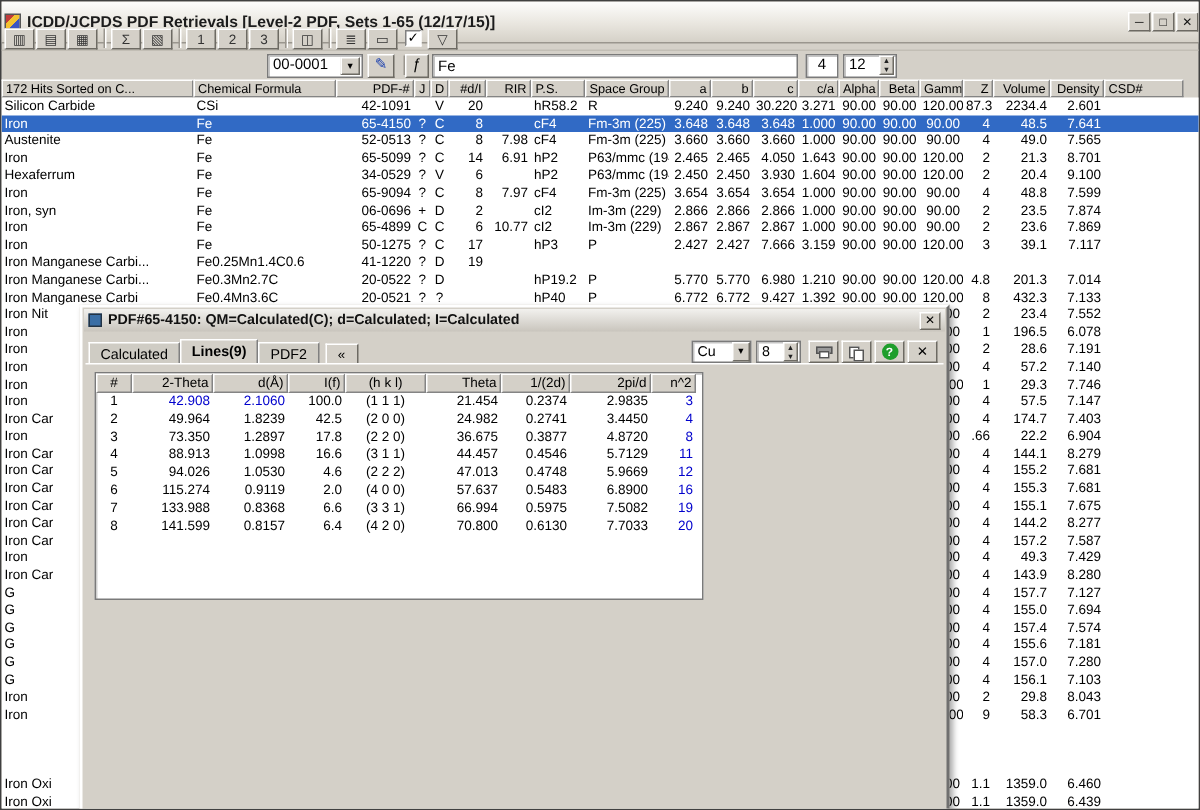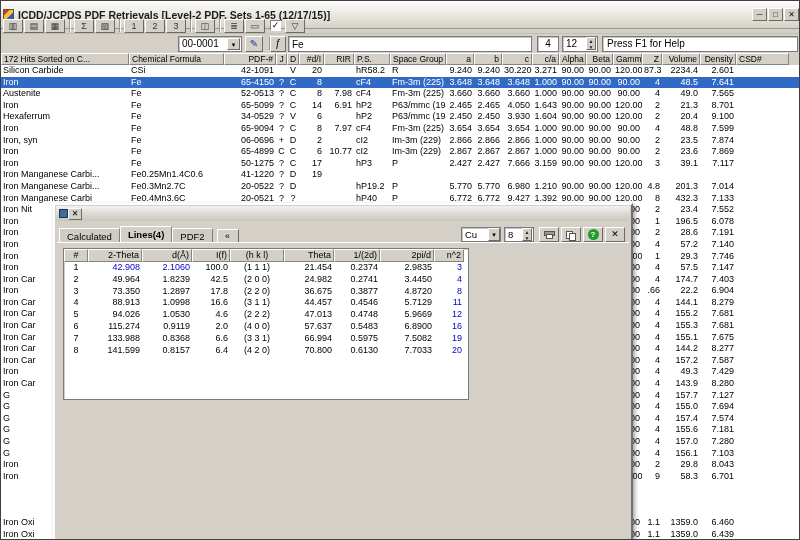--- a/index.html
+++ b/index.html
@@ -127,21 +127,20 @@
     </div>
     <div class="smbtn" style="left:244px;width:18px;color:#1a3fae;">✎</div>
     <div class="sep" style="position:absolute;left:265px;top:2px;"></div>
     <div class="smbtn" style="left:269px;width:16px;">ƒ</div>
     <input class="fe-input sunk" value="Fe" style="">
     <div class="combo sunk r" style="left:536px;width:22px;text-align:center;">4</div>
     <div class="combo sunk" style="left:561px;width:36px;">
       <span>12</span>
       <span class="spinarr">▲<br>▼</span>
     </div>
-    <div class="hint sunk">Press F1 for Help</div>
   </div>
 
   <div class="ghead" id="ghead"><div class="hc l" style="width: 128px;">172 Hits Sorted on C...</div><div class="hc l" style="width: 95px;">Chemical Formula</div><div class="hc r" style="width: 52px;">PDF-#</div><div class="hc c" style="width: 11px;">J</div><div class="hc c" style="width: 12px;">D</div><div class="hc r" style="width: 25px;">#d/I</div><div class="hc r" style="width: 30px;">RIR</div><div class="hc l" style="width: 36px;">P.S.</div><div class="hc l" style="width: 56px;">Space Group</div><div class="hc r" style="width: 28px;">a</div><div class="hc r" style="width: 28px;">b</div><div class="hc r" style="width: 30px;">c</div><div class="hc r" style="width: 27px;">c/a</div><div class="hc r" style="width: 27px;">Alpha</div><div class="hc r" style="width: 27px;">Beta</div><div class="hc r" style="width: 29px;">Gamma</div><div class="hc r" style="width: 20px;">Z</div><div class="hc r" style="width: 38px;">Volume</div><div class="hc r" style="width: 36px;">Density</div><div class="hc l" style="width: 53px;">CSD#</div></div>
   <div class="gbody" id="gbody">
       <div class="grow"><div class="cell l" style="width: 128px;">Silicon Carbide</div><div class="cell l" style="width: 95px;">CSi</div><div class="cell r" style="width: 52px;">42-1091</div><div class="cell c" style="width: 11px;"></div><div class="cell c" style="width: 12px;">V</div><div class="cell r" style="width: 25px;">20</div><div class="cell r" style="width: 30px;"></div><div class="cell l" style="width: 36px;">hR58.2</div><div class="cell l" style="width: 56px;">R</div><div class="cell r" style="width: 28px;">9.240</div><div class="cell r" style="width: 28px;">9.240</div><div class="cell r" style="width: 30px;">30.220</div><div class="cell r" style="width: 27px;">3.271</div><div class="cell r" style="width: 27px;">90.00</div><div class="cell r" style="width: 27px;">90.00</div><div class="cell r" style="width: 29px;">120.00</div><div class="cell r" style="width: 20px;">87.3</div><div class="cell r" style="width: 38px;">2234.4</div><div class="cell r" style="width: 36px;">2.601</div><div class="cell l" style="width: 53px;"></div></div>
       <div class="grow selected"><div class="cell l" style="width: 128px;">Iron</div><div class="cell l" style="width: 95px;">Fe</div><div class="cell r" style="width: 52px;">65-4150</div><div class="cell c" style="width: 11px;">?</div><div class="cell c" style="width: 12px;">C</div><div class="cell r" style="width: 25px;">8</div><div class="cell r" style="width: 30px;"></div><div class="cell l" style="width: 36px;">cF4</div><div class="cell l" style="width: 56px;">Fm-3m (225)</div><div class="cell r" style="width: 28px;">3.648</div><div class="cell r" style="width: 28px;">3.648</div><div class="cell r" style="width: 30px;">3.648</div><div class="cell r" style="width: 27px;">1.000</div><div class="cell r" style="width: 27px;">90.00</div><div class="cell r" style="width: 27px;">90.00</div><div class="cell r" style="width: 29px;">90.00</div><div class="cell r" style="width: 20px;">4</div><div class="cell r" style="width: 38px;">48.5</div><div class="cell r" style="width: 36px;">7.641</div><div class="cell l" style="width: 53px;"></div></div>
       <div class="grow"><div class="cell l" style="width: 128px;">Austenite</div><div class="cell l" style="width: 95px;">Fe</div><div class="cell r" style="width: 52px;">52-0513</div><div class="cell c" style="width: 11px;">?</div><div class="cell c" style="width: 12px;">C</div><div class="cell r" style="width: 25px;">8</div><div class="cell r" style="width: 30px;">7.98</div><div class="cell l" style="width: 36px;">cF4</div><div class="cell l" style="width: 56px;">Fm-3m (225)</div><div class="cell r" style="width: 28px;">3.660</div><div class="cell r" style="width: 28px;">3.660</div><div class="cell r" style="width: 30px;">3.660</div><div class="cell r" style="width: 27px;">1.000</div><div class="cell r" style="width: 27px;">90.00</div><div class="cell r" style="width: 27px;">90.00</div><div class="cell r" style="width: 29px;">90.00</div><div class="cell r" style="width: 20px;">4</div><div class="cell r" style="width: 38px;">49.0</div><div class="cell r" style="width: 36px;">7.565</div><div class="cell l" style="width: 53px;"></div></div>
       <div class="grow"><div class="cell l" style="width: 128px;">Iron</div><div class="cell l" style="width: 95px;">Fe</div><div class="cell r" style="width: 52px;">65-5099</div><div class="cell c" style="width: 11px;">?</div><div class="cell c" style="width: 12px;">C</div><div class="cell r" style="width: 25px;">14</div><div class="cell r" style="width: 30px;">6.91</div><div class="cell l" style="width: 36px;">hP2</div><div class="cell l" style="width: 56px;">P63/mmc (194)</div><div class="cell r" style="width: 28px;">2.465</div><div class="cell r" style="width: 28px;">2.465</div><div class="cell r" style="width: 30px;">4.050</div><div class="cell r" style="width: 27px;">1.643</div><div class="cell r" style="width: 27px;">90.00</div><div class="cell r" style="width: 27px;">90.00</div><div class="cell r" style="width: 29px;">120.00</div><div class="cell r" style="width: 20px;">2</div><div class="cell r" style="width: 38px;">21.3</div><div class="cell r" style="width: 36px;">8.701</div><div class="cell l" style="width: 53px;"></div></div>
       <div class="grow"><div class="cell l" style="width: 128px;">Hexaferrum</div><div class="cell l" style="width: 95px;">Fe</div><div class="cell r" style="width: 52px;">34-0529</div><div class="cell c" style="width: 11px;">?</div><div class="cell c" style="width: 12px;">V</div><div class="cell r" style="width: 25px;">6</div><div class="cell r" style="width: 30px;"></div><div class="cell l" style="width: 36px;">hP2</div><div class="cell l" style="width: 56px;">P63/mmc (194)</div><div class="cell r" style="width: 28px;">2.450</div><div class="cell r" style="width: 28px;">2.450</div><div class="cell r" style="width: 30px;">3.930</div><div class="cell r" style="width: 27px;">1.604</div><div class="cell r" style="width: 27px;">90.00</div><div class="cell r" style="width: 27px;">90.00</div><div class="cell r" style="width: 29px;">120.00</div><div class="cell r" style="width: 20px;">2</div><div class="cell r" style="width: 38px;">20.4</div><div class="cell r" style="width: 36px;">9.100</div><div class="cell l" style="width: 53px;"></div></div>
       <div class="grow"><div class="cell l" style="width: 128px;">Iron</div><div class="cell l" style="width: 95px;">Fe</div><div class="cell r" style="width: 52px;">65-9094</div><div class="cell c" style="width: 11px;">?</div><div class="cell c" style="width: 12px;">C</div><div class="cell r" style="width: 25px;">8</div><div class="cell r" style="width: 30px;">7.97</div><div class="cell l" style="width: 36px;">cF4</div><div class="cell l" style="width: 56px;">Fm-3m (225)</div><div class="cell r" style="width: 28px;">3.654</div><div class="cell r" style="width: 28px;">3.654</div><div class="cell r" style="width: 30px;">3.654</div><div class="cell r" style="width: 27px;">1.000</div><div class="cell r" style="width: 27px;">90.00</div><div class="cell r" style="width: 27px;">90.00</div><div class="cell r" style="width: 29px;">90.00</div><div class="cell r" style="width: 20px;">4</div><div class="cell r" style="width: 38px;">48.8</div><div class="cell r" style="width: 36px;">7.599</div><div class="cell l" style="width: 53px;"></div></div>
@@ -178,23 +177,24 @@
       <div class="grow"><div class="cell l" style="width: 128px;"></div><div class="cell l" style="width: 95px;"></div><div class="cell r" style="width: 52px;"></div><div class="cell c" style="width: 11px;"></div><div class="cell c" style="width: 12px;"></div><div class="cell r" style="width: 25px;"></div><div class="cell r" style="width: 30px;"></div><div class="cell l" style="width: 36px;"></div><div class="cell l" style="width: 56px;"></div><div class="cell r" style="width: 28px;"></div><div class="cell r" style="width: 28px;"></div><div class="cell r" style="width: 30px;"></div><div class="cell r" style="width: 27px;"></div><div class="cell r" style="width: 27px;"></div><div class="cell r" style="width: 27px;"></div><div class="cell r" style="width: 29px;"></div><div class="cell r" style="width: 20px;"></div><div class="cell r" style="width: 38px;"></div><div class="cell r" style="width: 36px;"></div><div class="cell l" style="width: 53px;"></div></div>
       <div class="grow"><div class="cell l" style="width: 128px;"></div><div class="cell l" style="width: 95px;"></div><div class="cell r" style="width: 52px;"></div><div class="cell c" style="width: 11px;"></div><div class="cell c" style="width: 12px;"></div><div class="cell r" style="width: 25px;"></div><div class="cell r" style="width: 30px;"></div><div class="cell l" style="width: 36px;"></div><div class="cell l" style="width: 56px;"></div><div class="cell r" style="width: 28px;"></div><div class="cell r" style="width: 28px;"></div><div class="cell r" style="width: 30px;"></div><div class="cell r" style="width: 27px;"></div><div class="cell r" style="width: 27px;"></div><div class="cell r" style="width: 27px;"></div><div class="cell r" style="width: 29px;"></div><div class="cell r" style="width: 20px;"></div><div class="cell r" style="width: 38px;"></div><div class="cell r" style="width: 36px;"></div><div class="cell l" style="width: 53px;"></div></div>
       <div class="grow"><div class="cell l" style="width: 128px;"></div><div class="cell l" style="width: 95px;"></div><div class="cell r" style="width: 52px;"></div><div class="cell c" style="width: 11px;"></div><div class="cell c" style="width: 12px;"></div><div class="cell r" style="width: 25px;"></div><div class="cell r" style="width: 30px;"></div><div class="cell l" style="width: 36px;"></div><div class="cell l" style="width: 56px;"></div><div class="cell r" style="width: 28px;"></div><div class="cell r" style="width: 28px;"></div><div class="cell r" style="width: 30px;"></div><div class="cell r" style="width: 27px;"></div><div class="cell r" style="width: 27px;"></div><div class="cell r" style="width: 27px;"></div><div class="cell r" style="width: 29px;"></div><div class="cell r" style="width: 20px;"></div><div class="cell r" style="width: 38px;"></div><div class="cell r" style="width: 36px;"></div><div class="cell l" style="width: 53px;"></div></div>
       <div class="grow"><div class="cell l" style="width: 128px;">Iron Oxi</div><div class="cell l" style="width: 95px;"></div><div class="cell r" style="width: 52px;"></div><div class="cell c" style="width: 11px;"></div><div class="cell c" style="width: 12px;"></div><div class="cell r" style="width: 25px;"></div><div class="cell r" style="width: 30px;"></div><div class="cell l" style="width: 36px;"></div><div class="cell l" style="width: 56px;"></div><div class="cell r" style="width: 28px;"></div><div class="cell r" style="width: 28px;"></div><div class="cell r" style="width: 30px;"></div><div class="cell r" style="width: 27px;"></div><div class="cell r" style="width: 27px;"></div><div class="cell r" style="width: 27px;"></div><div class="cell r" style="width: 29px;">90.00</div><div class="cell r" style="width: 20px;">1.1</div><div class="cell r" style="width: 38px;">1359.0</div><div class="cell r" style="width: 36px;">6.460</div><div class="cell l" style="width: 53px;"></div></div>
       <div class="grow"><div class="cell l" style="width: 128px;">Iron Oxi</div><div class="cell l" style="width: 95px;"></div><div class="cell r" style="width: 52px;"></div><div class="cell c" style="width: 11px;"></div><div class="cell c" style="width: 12px;"></div><div class="cell r" style="width: 25px;"></div><div class="cell r" style="width: 30px;"></div><div class="cell l" style="width: 36px;"></div><div class="cell l" style="width: 56px;"></div><div class="cell r" style="width: 28px;"></div><div class="cell r" style="width: 28px;"></div><div class="cell r" style="width: 30px;"></div><div class="cell r" style="width: 27px;"></div><div class="cell r" style="width: 27px;"></div><div class="cell r" style="width: 27px;"></div><div class="cell r" style="width: 29px;">90.00</div><div class="cell r" style="width: 20px;">1.1</div><div class="cell r" style="width: 38px;">1359.0</div><div class="cell r" style="width: 36px;">6.439</div><div class="cell l" style="width: 53px;"></div></div>
     </div>
 
   <div class="dialog">
     <div class="dtitle">
       <div class="dicon"></div>
+      <div class="dtitle-text">PDF#65-4150: QM=Calculated(C); d=Calculated; I=Calculated</div>
       <div class="dclose">✕</div>
     </div>
-    <div class="tabstrip" id="dtabs"><div class="tab">Calculated</div><div class="tab active">Lines(4)</div><div class="tab">PDF2</div><div class="navbtn">«</div></div>
+    <div class="tabstrip" id="dtabs"><div class="tab">Calculated</div><div class="tab active">Lines(9)</div><div class="tab">PDF2</div><div class="navbtn">«</div></div>
     <div class="dctrls">
       <div class="dcombo sunk">
         <span>Cu</span>
         <span class="arrow" style="top:0;right:0;width:12px;height:13px;">▾</span>
       </div>
       <div class="dspin sunk">
         <span>8</span>
         <span class="spinarr">▲<br>▼</span>
       </div>
       <div class="dbtn">

